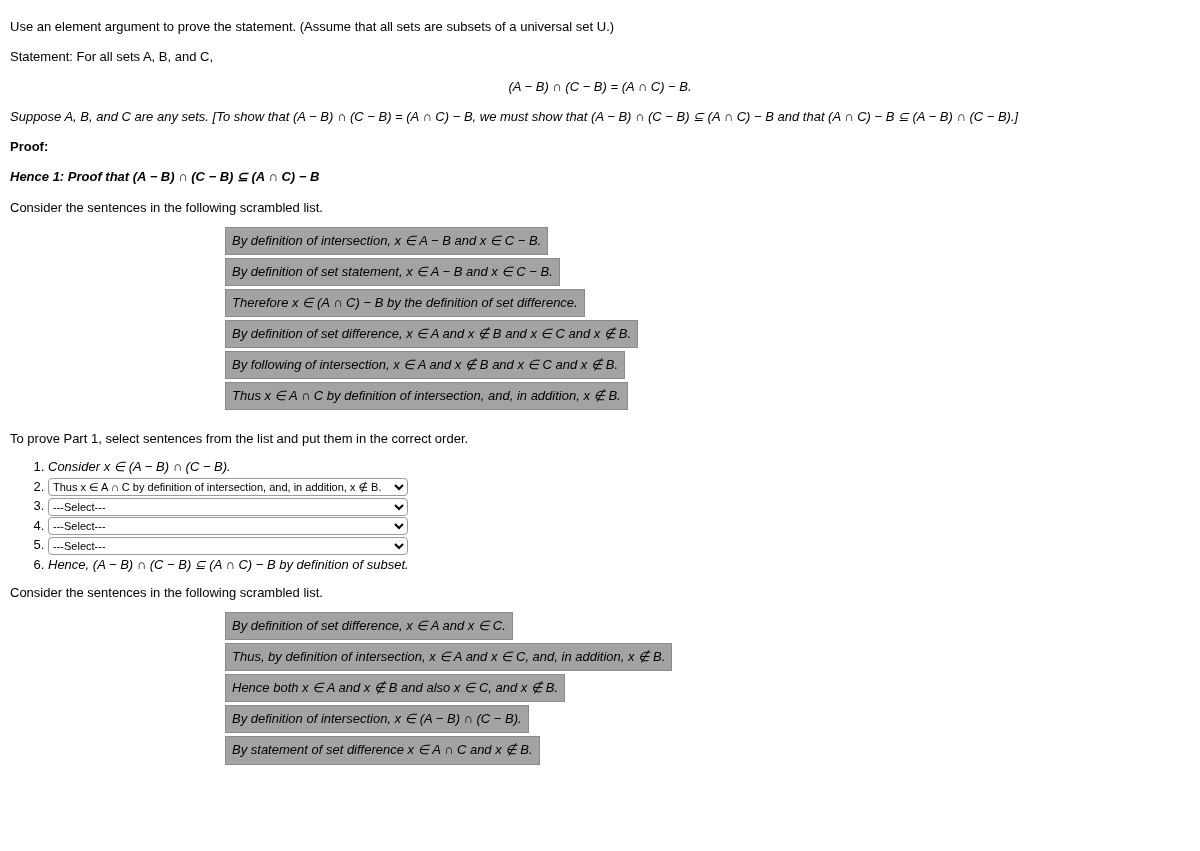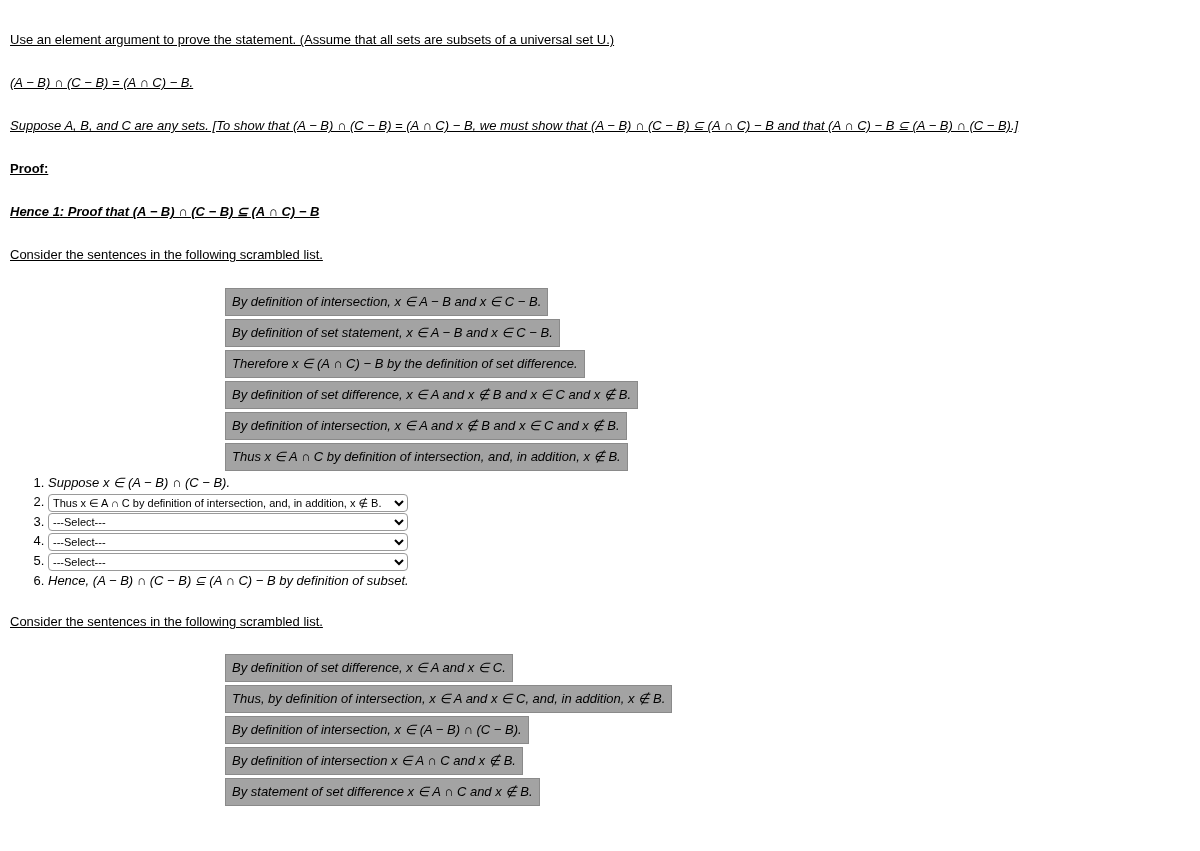--- a/index.html
+++ b/index.html
@@ -7,22 +7,22 @@
     font-size: 13px;
     color: #000;
     margin: 0;
     padding: 8px 10px;
     line-height: 1.7;
     background: #fff;
   }
   .content { width: 1180px; }
   .italic { font-style: italic; }
   .bold { font-weight: bold; }
-  .indent-1 { margin-left: 70px; }
-  .para { margin: 21px 0; text-decoration: underline; }
+  .indent-1 { margin-left: 70px; text-align: center; }
+  .para { margin: 8px 0; }
   .statement-box {
     display: inline-block;
     border: 1px solid #8a8a8a;
     background: #a3a3a3;
     padding: 2px 6px;
     margin: 2px 0;
     font-size: 13px;
   }
   .box-stack { margin-left: 215px; }
   .box-stack .statement-box { display: table; margin-bottom: 3px; }
@@ -44,20 +44,23 @@
 </style>
 </head>
 <body>
 
 <div class="content">
 
   <div class="para">
     <span>Use an element argument to prove the statement. (Assume that all sets are subsets of a universal set U.)</span>
   </div>
 
+  <div class="para">
+    <span>Statement: For all sets A, B, and C,</span>
+  </div>
 
   <div class="para indent-1">
     <span class="italic">(A − B) ∩ (C − B) = (A ∩ C) − B.</span>
   </div>
 
   <div class="para">
     <span class="italic">Suppose A, B, and C are any sets. [To show that (A − B) ∩ (C − B) = (A ∩ C) − B, we must show that (A − B) ∩ (C − B) ⊆ (A ∩ C) − B and that (A ∩ C) − B ⊆ (A − B) ∩ (C − B).]</span>
   </div>
 
   <div class="para bold">
@@ -79,30 +82,33 @@
     <div class="statement-box italic">
         <span>By definition of set statement, x ∈ A − B and x ∈ C − B.</span>
       </div>
     <div class="statement-box italic">
         <span>Therefore x ∈ (A ∩ C) − B by the definition of set difference.</span>
       </div>
     <div class="statement-box italic">
         <span>By definition of set difference, x ∈ A and x ∉ B and x ∈ C and x ∉ B.</span>
       </div>
     <div class="statement-box italic">
-        <span>By definition of intersection, x ∈ A and x ∉ B and x ∈ C and x ∉ B.</span>
+        <span>By following of intersection, x ∈ A and x ∉ B and x ∈ C and x ∉ B.</span>
       </div>
     <div class="statement-box italic">
         <span>Thus x ∈ A ∩ C by definition of intersection, and, in addition, x ∉ B.</span>
       </div>
   </div>
 
+  <div class="para" style="margin-top:18px">
+    <span>To prove Part 1, select sentences from the list and put them in the correct order.</span>
+  </div>
 
   <ol class="ordered">
-    <li><span class="italic">Suppose x ∈ (A − B) ∩ (C − B).</span></li>
+    <li><span class="italic">Consider x ∈ (A − B) ∩ (C − B).</span></li>
     <li>
       <select><option>---Select---</option><option>By definition of intersection, x ∈ A − B and x ∈ C − B.</option><option>By definition of set difference, x ∈ A − B and x ∈ C − B.</option><option>Therefore x ∈ (A ∩ C) − B by the definition of set difference.</option><option>By definition of set difference, x ∈ A and x ∉ B and x ∈ C and x ∉ B.</option><option>By definition of intersection, x ∈ A and x ∉ B and x ∈ C and x ∉ B.</option><option selected="">Thus x ∈ A ∩ C by definition of intersection, and, in addition, x ∉ B.</option></select>
     </li>
     <li>
       <select><option>---Select---</option><option>By definition of intersection, x ∈ A − B and x ∈ C − B.</option><option>By definition of set difference, x ∈ A − B and x ∈ C − B.</option><option>Therefore x ∈ (A ∩ C) − B by the definition of set difference.</option><option>By definition of set difference, x ∈ A and x ∉ B and x ∈ C and x ∉ B.</option><option>By definition of intersection, x ∈ A and x ∉ B and x ∈ C and x ∉ B.</option><option>Thus x ∈ A ∩ C by definition of intersection, and, in addition, x ∉ B.</option></select>
     </li>
     <li>
       <select><option>---Select---</option><option>By definition of intersection, x ∈ A − B and x ∈ C − B.</option><option>By definition of set difference, x ∈ A − B and x ∈ C − B.</option><option>Therefore x ∈ (A ∩ C) − B by the definition of set difference.</option><option>By definition of set difference, x ∈ A and x ∉ B and x ∈ C and x ∉ B.</option><option>By definition of intersection, x ∈ A and x ∉ B and x ∈ C and x ∉ B.</option><option>Thus x ∈ A ∩ C by definition of intersection, and, in addition, x ∉ B.</option></select>
     </li>
     <li>
@@ -117,23 +123,23 @@
   </div>
 
   <div class="box-stack">
     <div class="statement-box italic">
         <span>By definition of set difference, x ∈ A and x ∈ C.</span>
       </div>
     <div class="statement-box italic">
         <span>Thus, by definition of intersection, x ∈ A and x ∈ C, and, in addition, x ∉ B.</span>
       </div>
     <div class="statement-box italic">
-        <span>By definition of intersection, x ∈ (A − B) ∩ (C − B).</span>
+        <span>Hence both x ∈ A and x ∉ B and also x ∈ C, and x ∉ B.</span>
       </div>
     <div class="statement-box italic">
-        <span>By definition of intersection x ∈ A ∩ C and x ∉ B.</span>
+        <span>By definition of intersection, x ∈ (A − B) ∩ (C − B).</span>
       </div>
     <div class="statement-box italic">
         <span>By statement of set difference x ∈ A ∩ C and x ∉ B.</span>
       </div>
   </div>
 
 </div>
 
 </body></html>

